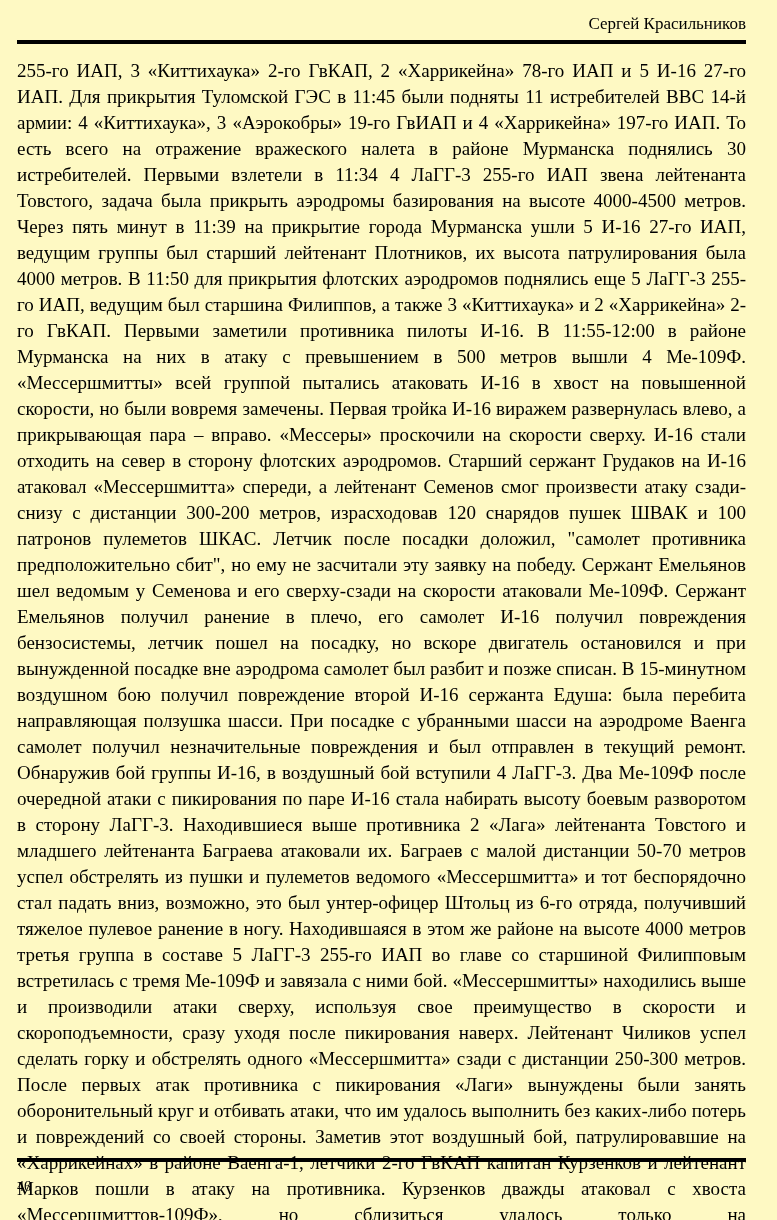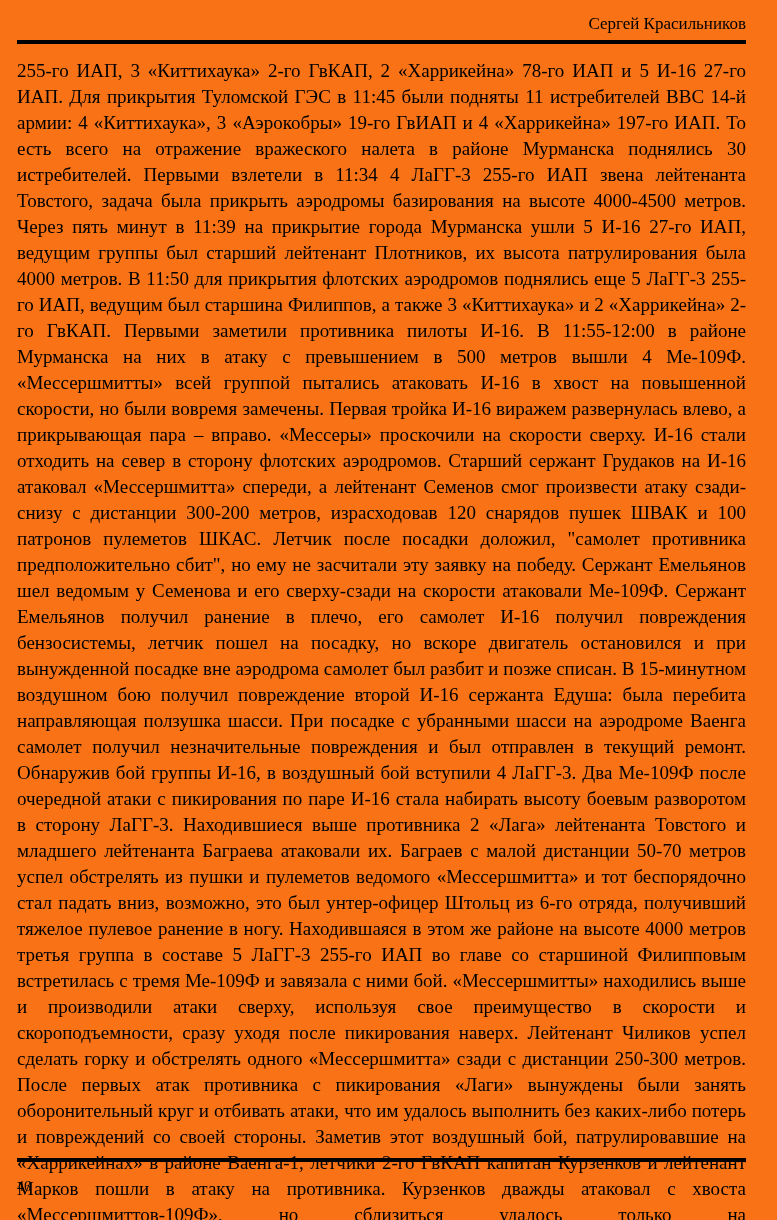--- a/index.html
+++ b/index.html
@@ -4,21 +4,21 @@
 <style>
   html, body {
     margin: 0;
     padding: 0;
     background: #ffffff;
   }
   .page {
     position: relative;
     width: 777px;
     height: 1220px;
-    background: #f97316;
+    background: #fef9c3;
     font-family: "Liberation Serif", "DejaVu Serif", serif;
     color: #000000;
     overflow: hidden;
   }
   .running-header {
     position: absolute;
     top: 13px;
     left: 17px;
     right: 31px;
     text-align: right;

